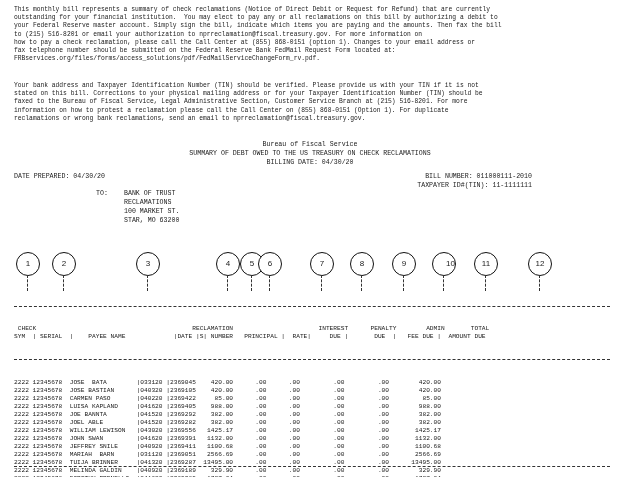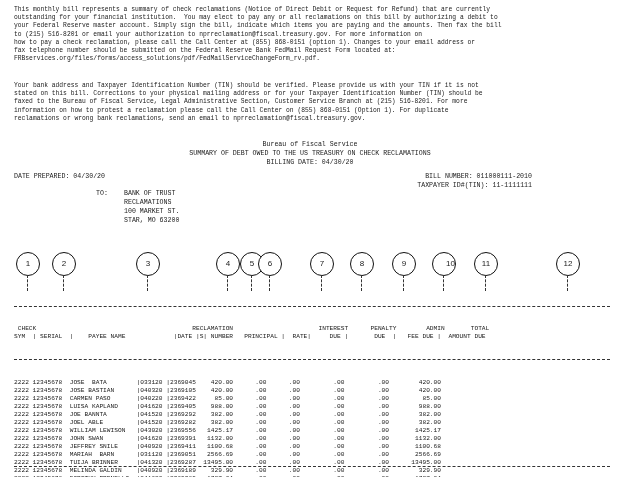--- a/index.html
+++ b/index.html
@@ -168,21 +168,21 @@
       <div class="bubble" style="left: 52px;">2<div class="bubble-stem"></div></div>
       <div class="bubble" style="left: 136px;">3<div class="bubble-stem"></div></div>
       <div class="bubble" style="left: 216px;">4<div class="bubble-stem"></div></div>
       <div class="bubble" style="left: 240px;">5<div class="bubble-stem"></div></div>
       <div class="bubble" style="left: 258px;">6<div class="bubble-stem"></div></div>
       <div class="bubble" style="left: 310px;">7<div class="bubble-stem"></div></div>
       <div class="bubble" style="left: 350px;">8<div class="bubble-stem"></div></div>
       <div class="bubble" style="left: 392px;">9<div class="bubble-stem"></div></div>
       <div class="bubble" style="left: 432px; text-align: right;">10<div class="bubble-stem"></div></div>
       <div class="bubble" style="left: 474px; text-align: center;">11<div class="bubble-stem"></div></div>
-      <div class="bubble" style="left: 556px;">12<div class="bubble-stem"></div></div>
+      <div class="bubble" style="left: 528px;">12<div class="bubble-stem"></div></div>
     </div>
 
   <div class="table-wrap">
     <div class="rule"></div>
     <div id="table-head"><div class="hdr1"> CHECK                                          RECLAMATION                       INTEREST      PENALTY        ADMIN       TOTAL</div><div class="hdr2">SYM  | SERIAL  |    PAYEE NAME             |DATE |S| NUMBER   PRINCIPAL |  RATE|     DUE |       DUE  |   FEE DUE |  AMOUNT DUE</div></div>
     <div class="rule"></div>
     <div class="rows" id="table-rows"><div class="row">2222 12345678  JOSE  BATA        |033120 |2369045    420.00      .00      .00         .00         .00        420.00</div><div class="row">2222 12345678  JOSE BASTIAN      |040320 |2369105    420.00      .00      .00         .00         .00        420.00</div><div class="row">2222 12345678  CARMEN PASO       |040220 |2369422     85.00      .00      .00         .00         .00         85.00</div><div class="row">2222 12345678  LUISA KAPLAND     |041620 |2369405    988.00      .00      .00         .00         .00        988.00</div><div class="row">2222 12345678  JOE BANNTA        |041520 |2369292    382.00      .00      .00         .00         .00        382.00</div><div class="row">2222 12345678  JOEL ABLE         |041520 |2369282    382.00      .00      .00         .00         .00        382.00</div><div class="row">2222 12345678  WILLIAM LEWISON   |043020 |2369556   1425.17      .00      .00         .00         .00       1425.17</div><div class="row">2222 12345678  JOHN SWAN         |041620 |2369391   1132.00      .00      .00         .00         .00       1132.00</div><div class="row">2222 12345678  JEFFREY SNILE     |040920 |2369411   1100.68      .00      .00         .00         .00       1100.68</div><div class="row">2222 12345678  MARIAH  BARN      |031120 |2369051   2566.69      .00      .00         .00         .00       2566.69</div><div class="row">2222 12345678  TUIJA BRINNER     |041320 |2369287  13495.00      .00      .00         .00         .00      13495.00</div><div class="row">2222 12345678  MELINDA GALDIN    |040920 |2369189    329.90      .00      .00         .00         .00        329.90</div><div class="row">2222 12345678  DOROTHY PRENELLO  |041620 |2369389   1727.04      .00      .00         .00         .00       1727.04</div></div>
     
     
   </div>

